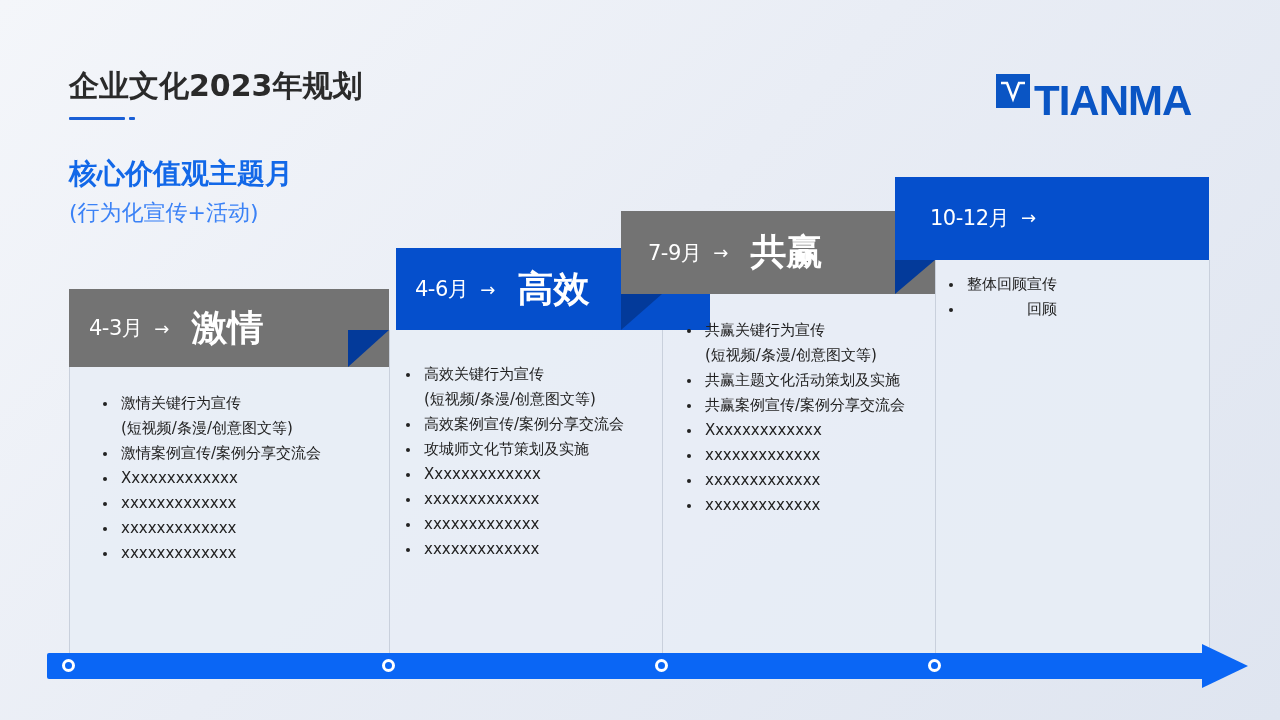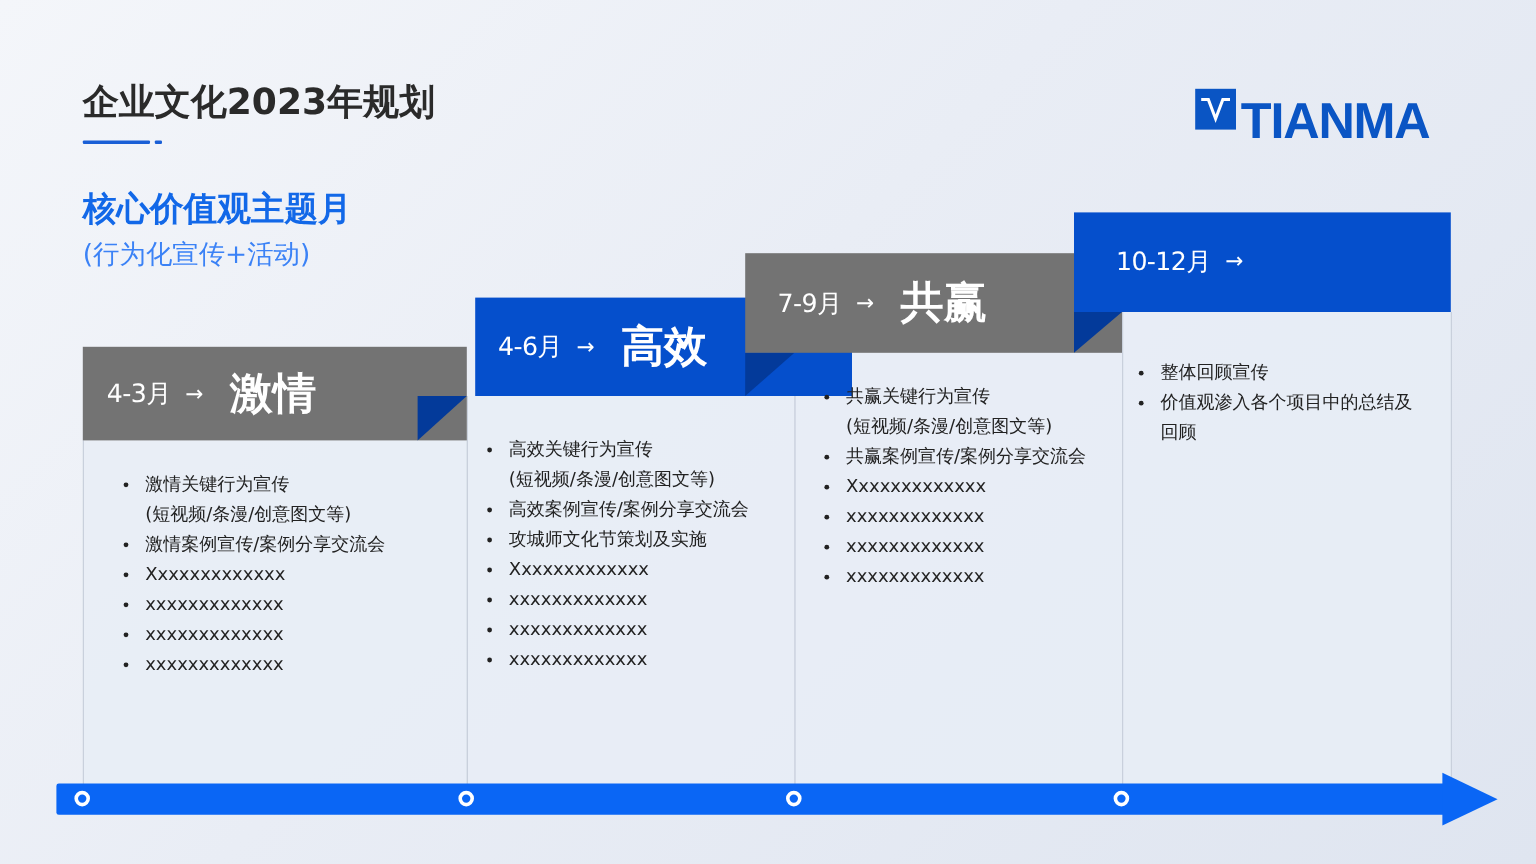--- a/index.html
+++ b/index.html
@@ -128,30 +128,31 @@
   <li>高效案例宣传/案例分享交流会</li>
   <li>攻城师文化节策划及实施</li>
   <li>Xxxxxxxxxxxxx</li>
   <li>xxxxxxxxxxxxx</li>
   <li>xxxxxxxxxxxxx</li>
   <li>xxxxxxxxxxxxx</li>
 </ul>
 
 <ul class="items" style="left:685px; top:318px;">
   <li><span>共赢关键行为宣传</span><span class="sub">(短视频/条漫/创意图文等)</span></li>
+  <li>共赢主题文化活动策划及实施</li>
   <li>共赢案例宣传/案例分享交流会</li>
   <li>Xxxxxxxxxxxxx</li>
   <li>xxxxxxxxxxxxx</li>
   <li>xxxxxxxxxxxxx</li>
   <li>xxxxxxxxxxxxx</li>
 </ul>
 
-<ul class="items" style="left:947px; top:298px;">
+<ul class="items" style="left:947px; top:272px;text-align:right;">
   <li>整体回顾宣传</li>
-  <li><span>价值观渗入各个项目中的总结及</span><span class="sub">回顾</span></li>
+  <li><span class="sub">回顾</span></li>
 </ul>
 
 <div class="timeline"></div>
 <div class="arrowhead"></div>
 <div class="dot" style="left:62px;"></div>
 <div class="dot" style="left:382px;"></div>
 <div class="dot" style="left:655px;"></div>
 <div class="dot" style="left:928px;"></div>
 
 </body></html>

